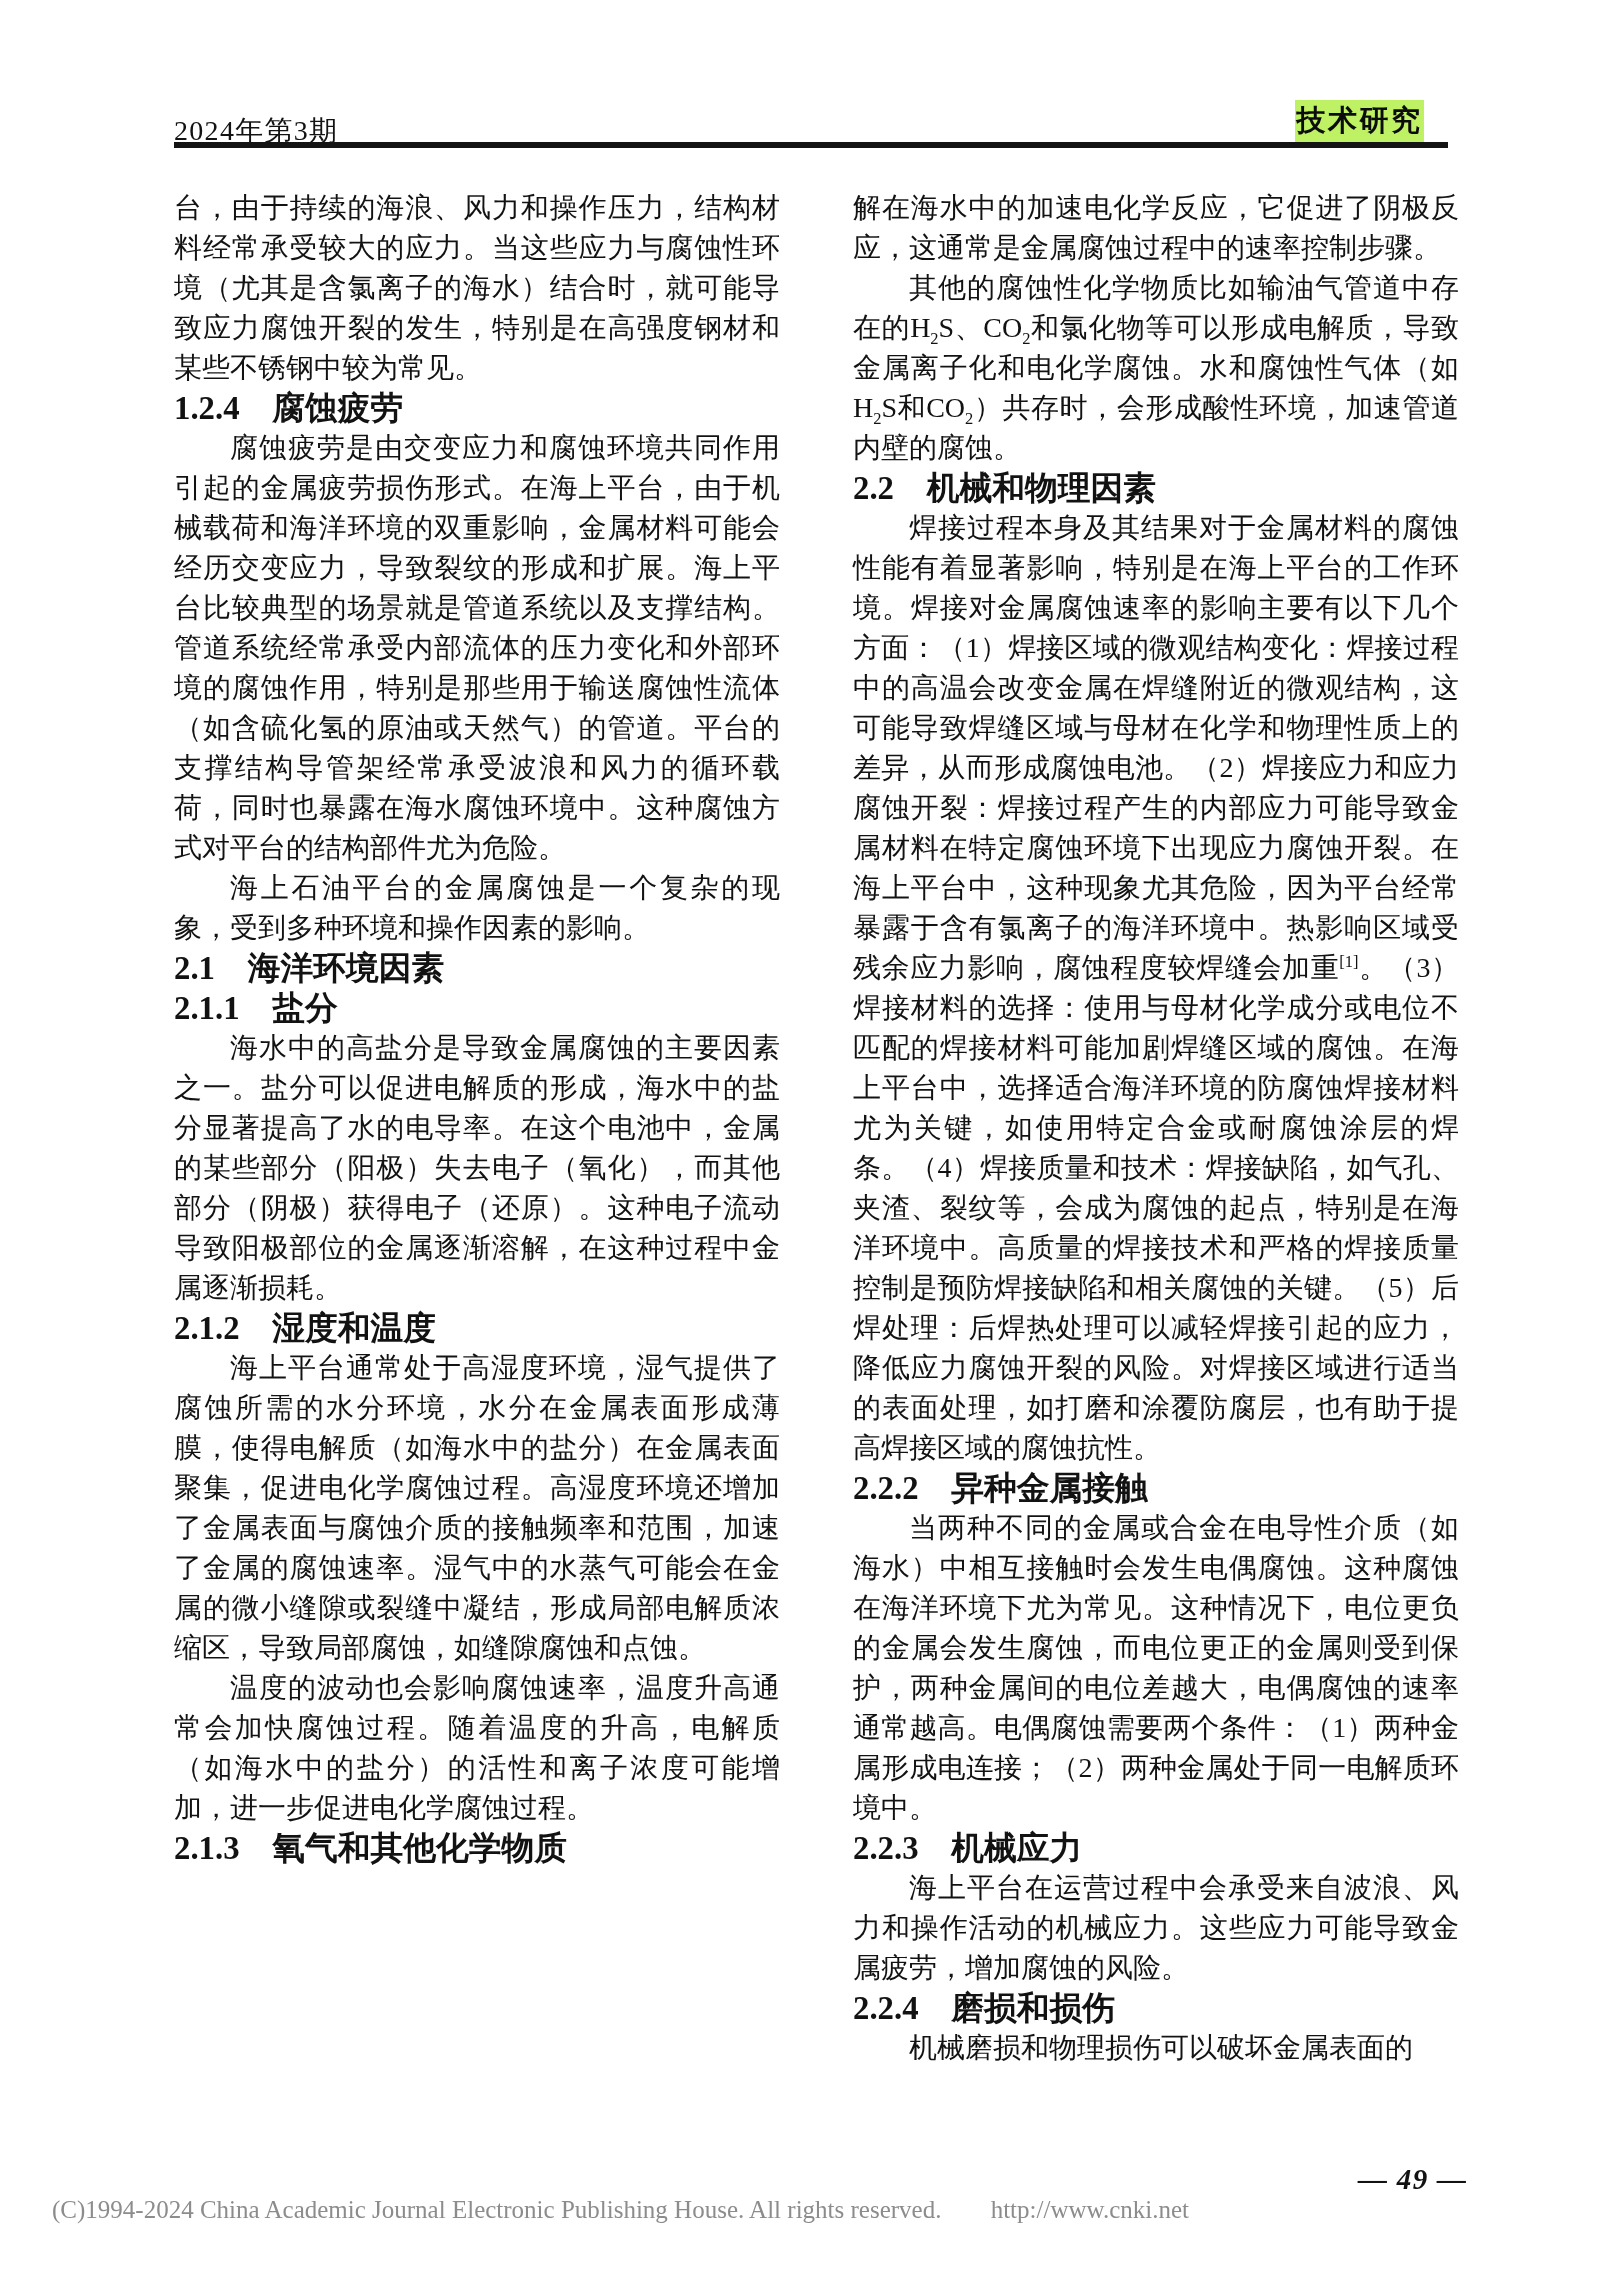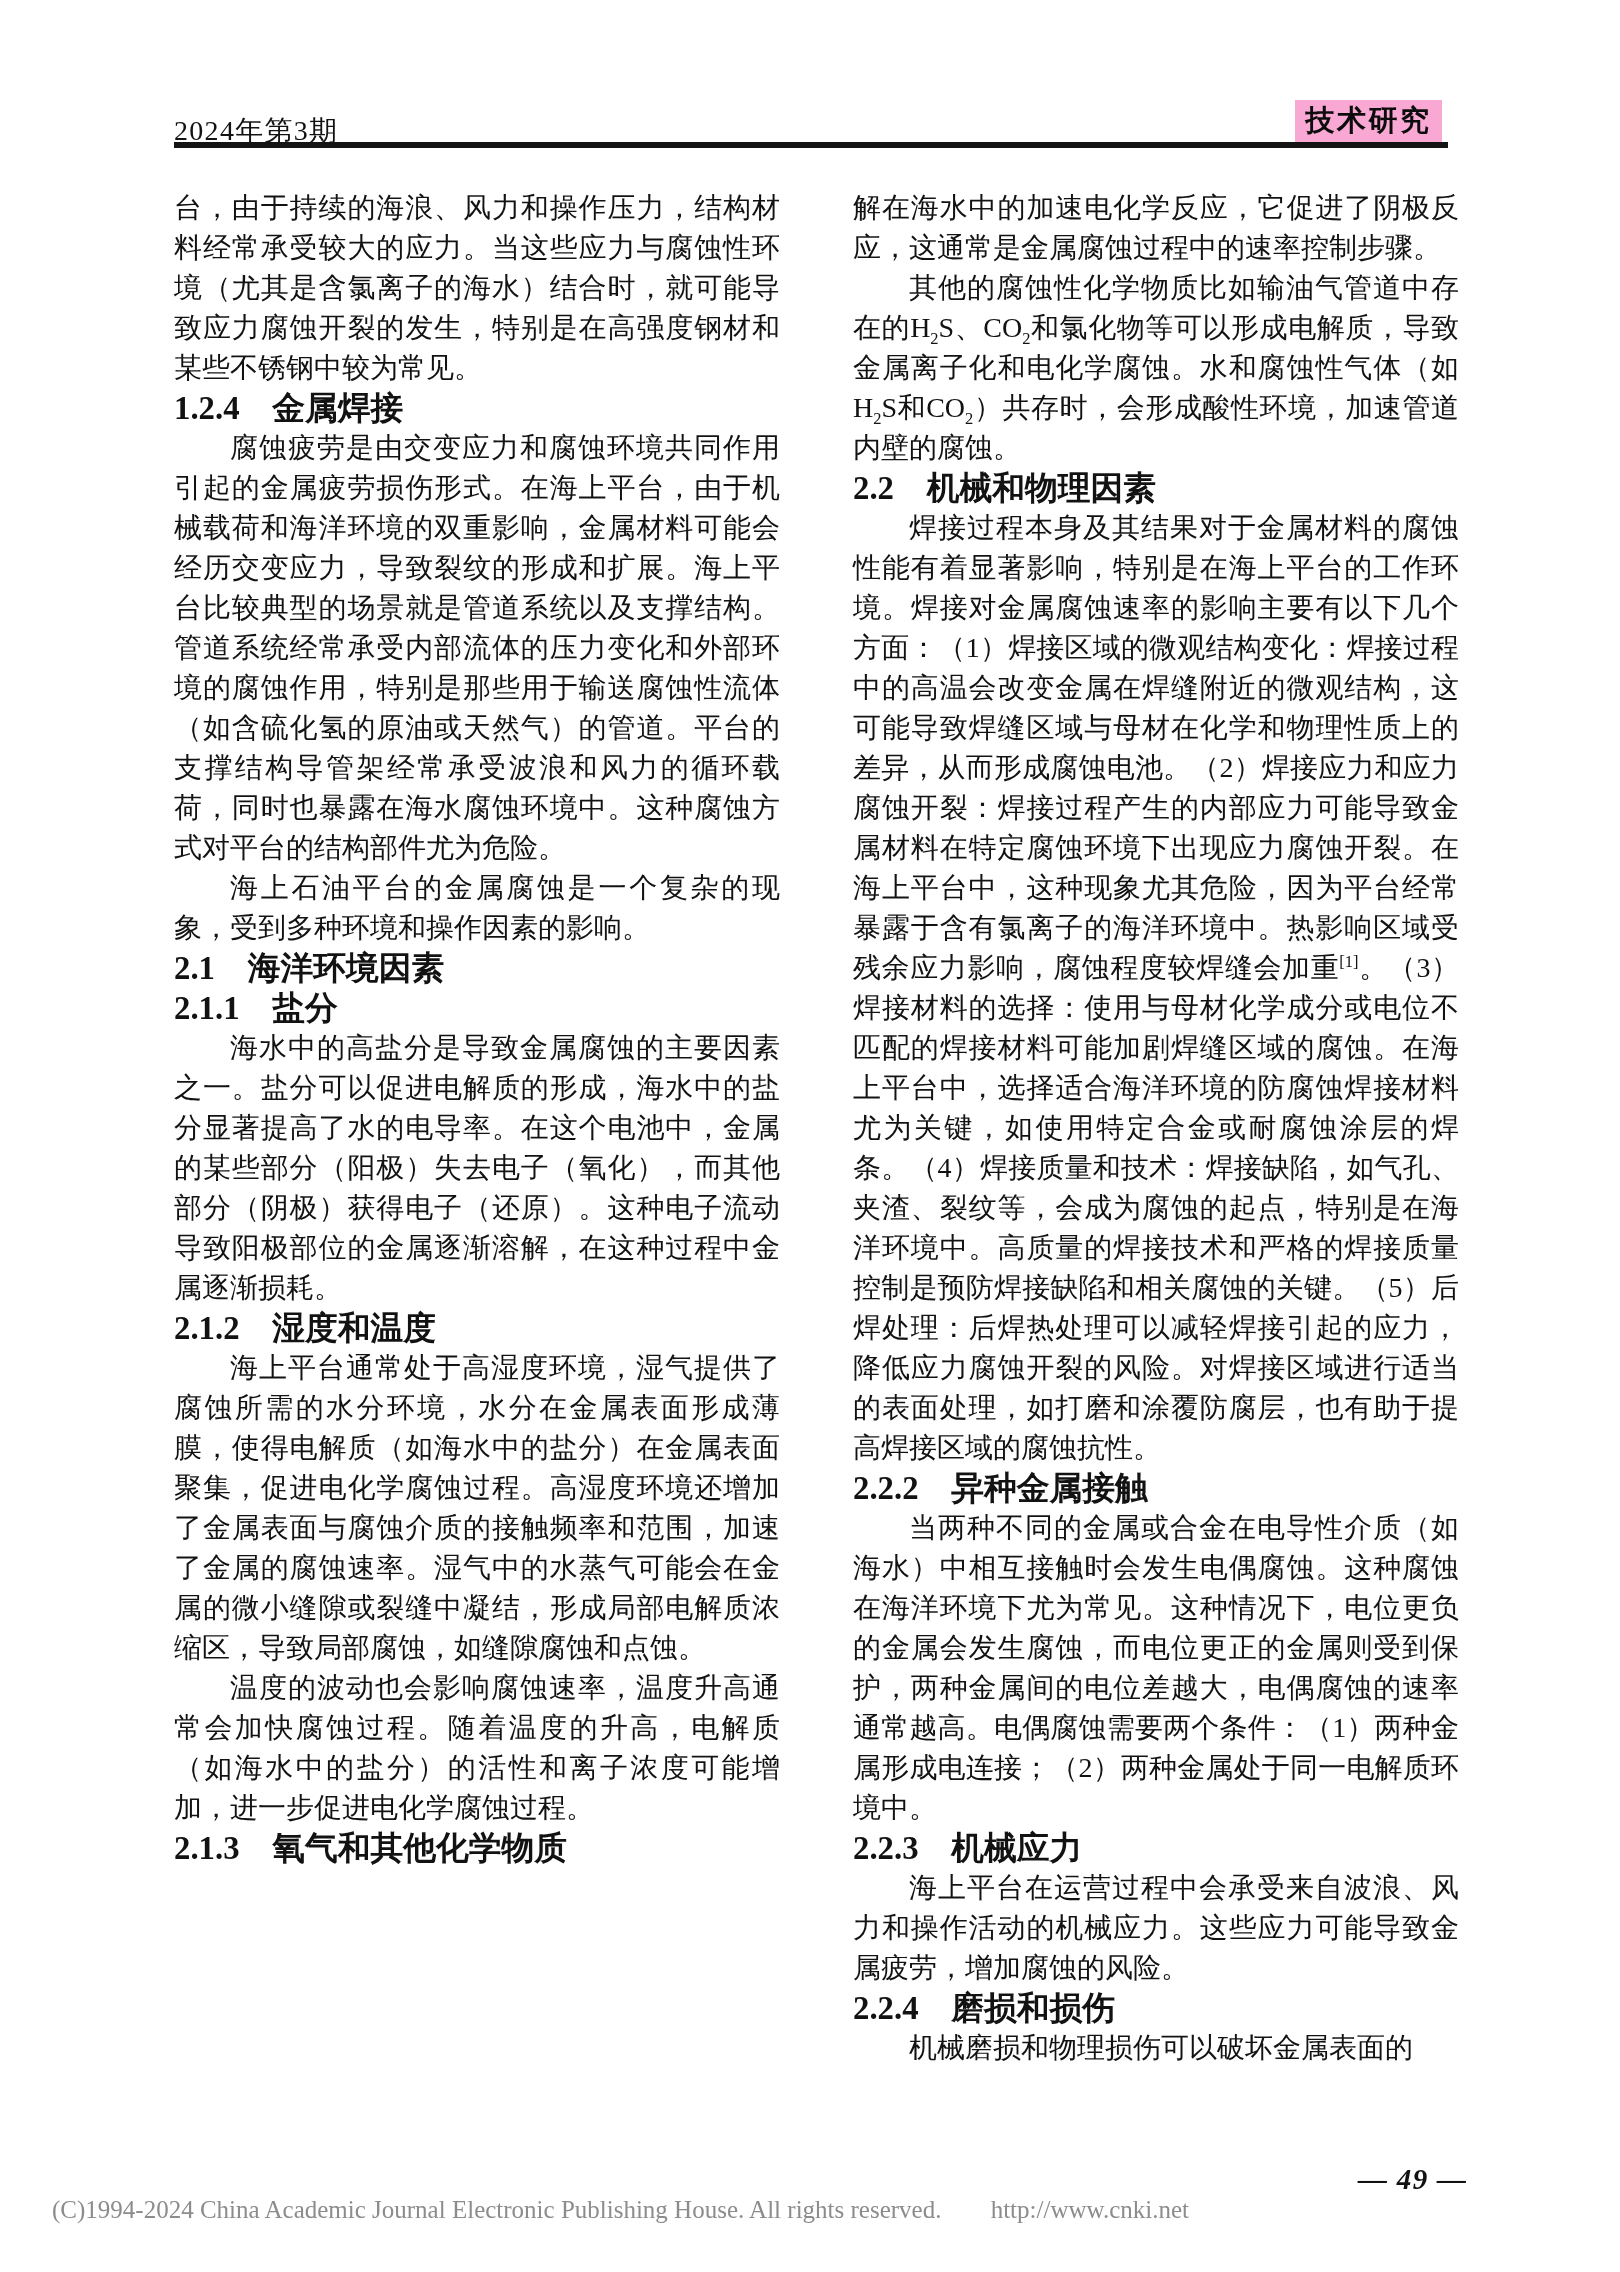--- a/index.html
+++ b/index.html
@@ -8,22 +8,22 @@
     background:#ffffff; color:#121212; overflow:hidden;
     font-family:"Liberation Serif", serif;
     padding-left:20px;
   }
   
   .issue {
     position:absolute; left:174px; top:112px;
     font-size:28px; letter-spacing:1.3px;
   }
   .tag-box {
-    position:absolute; left:1295px; top:100px; width:147px; height:42px;
-    background:#f9a8d4; display:flex; align-items:center; justify-content:center;
+    position:absolute; left:1295px; top:100px; width:129px; height:42px;
+    background:#bef264; display:flex; align-items:center; justify-content:center;
   }
   .tag-box span {
     font-family:"Liberation Sans", sans-serif;
     font-weight:bold; font-size:29px; color:#0c0c0c; letter-spacing:2.5px;
   }
   .rule {
     position:absolute; left:174px; top:142px; width:1274px; height:5.7px;
     background:#141414;
   }
   
@@ -66,21 +66,21 @@
 
   <div class="tag-box">
     <span>技术研究</span>
   </div>
 
   <div class="rule"></div>
 
   <div class="main">
     <div class="col">
         <p class="blk cont">台，由于持续的海浪、风力和操作压力，结构材料经常承受较大的应力。当这些应力与腐蚀性环境（尤其是含氯离子的海水）结合时，就可能导致应力腐蚀开裂的发生，特别是在高强度钢材和某些不锈钢中较为常见。</p>
-        <h3 class="blk h3">1.2.4　金属焊接</h3>
+        <h3 class="blk h3">1.2.4　腐蚀疲劳</h3>
         <p class="blk para">腐蚀疲劳是由交变应力和腐蚀环境共同作用引起的金属疲劳损伤形式。在海上平台，由于机械载荷和海洋环境的双重影响，金属材料可能会经历交变应力，导致裂纹的形成和扩展。海上平台比较典型的场景就是管道系统以及支撑结构。管道系统经常承受内部流体的压力变化和外部环境的腐蚀作用，特别是那些用于输送腐蚀性流体（如含硫化氢的原油或天然气）的管道。平台的支撑结构导管架经常承受波浪和风力的循环载荷，同时也暴露在海水腐蚀环境中。这种腐蚀方式对平台的结构部件尤为危险。</p>
         <p class="blk para">海上石油平台的金属腐蚀是一个复杂的现象，受到多种环境和操作因素的影响。</p>
         <h3 class="blk h2">2.1　海洋环境因素</h3>
         <h3 class="blk h3">2.1.1　盐分</h3>
         <p class="blk para">海水中的高盐分是导致金属腐蚀的主要因素之一。盐分可以促进电解质的形成，海水中的盐分显著提高了水的电导率。在这个电池中，金属的某些部分（阳极）失去电子（氧化），而其他部分（阴极）获得电子（还原）。这种电子流动导致阳极部位的金属逐渐溶解，在这种过程中金属逐渐损耗。</p>
         <h3 class="blk h3">2.1.2　湿度和温度</h3>
         <p class="blk para">海上平台通常处于高湿度环境，湿气提供了腐蚀所需的水分环境，水分在金属表面形成薄膜，使得电解质（如海水中的盐分）在金属表面聚集，促进电化学腐蚀过程。高湿度环境还增加了金属表面与腐蚀介质的接触频率和范围，加速了金属的腐蚀速率。湿气中的水蒸气可能会在金属的微小缝隙或裂缝中凝结，形成局部电解质浓缩区，导致局部腐蚀，如缝隙腐蚀和点蚀。</p>
         <p class="blk para">温度的波动也会影响腐蚀速率，温度升高通常会加快腐蚀过程。随着温度的升高，电解质（如海水中的盐分）的活性和离子浓度可能增加，进一步促进电化学腐蚀过程。</p>
         <h3 class="blk h3">2.1.3　氧气和其他化学物质</h3>
       </div>

